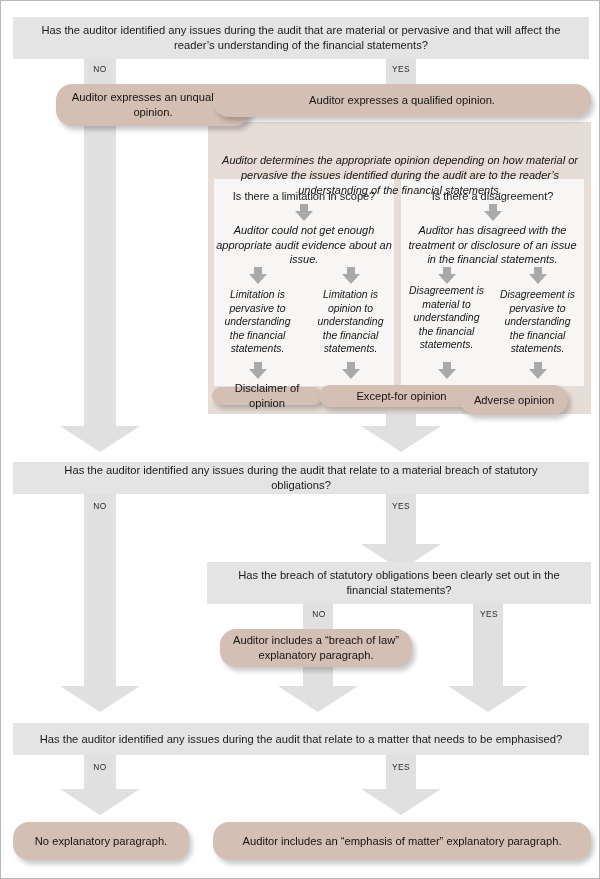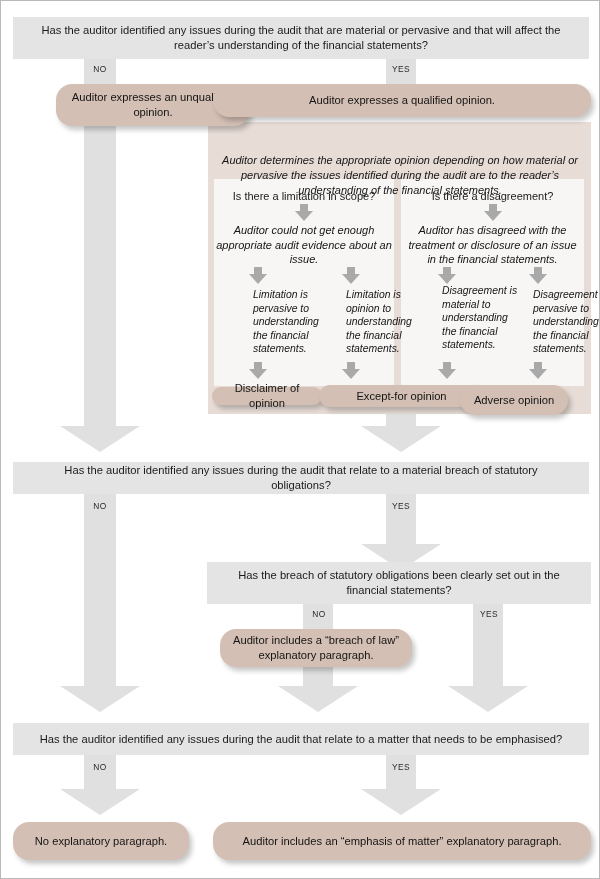--- a/index.html
+++ b/index.html
@@ -100,27 +100,26 @@
     position:absolute;
     text-align:center;
     font-style:italic;
     font-size:11px;
     line-height:14.5px;
     color:#151515;
     z-index:7;
   }
   .leafcol{
     position:absolute;
-    text-align:left;
+    text-align:center;
     font-style:italic;
     font-size:10.4px;
     line-height:13.5px;
     color:#151515;
     z-index:7;
-    margin-left:36px;
   }
   
   .arw{
     position:absolute;
     z-index:7;
     width:18px;height:17px;
   }
   .arw i{
     position:absolute;
     left:5px;top:0;

